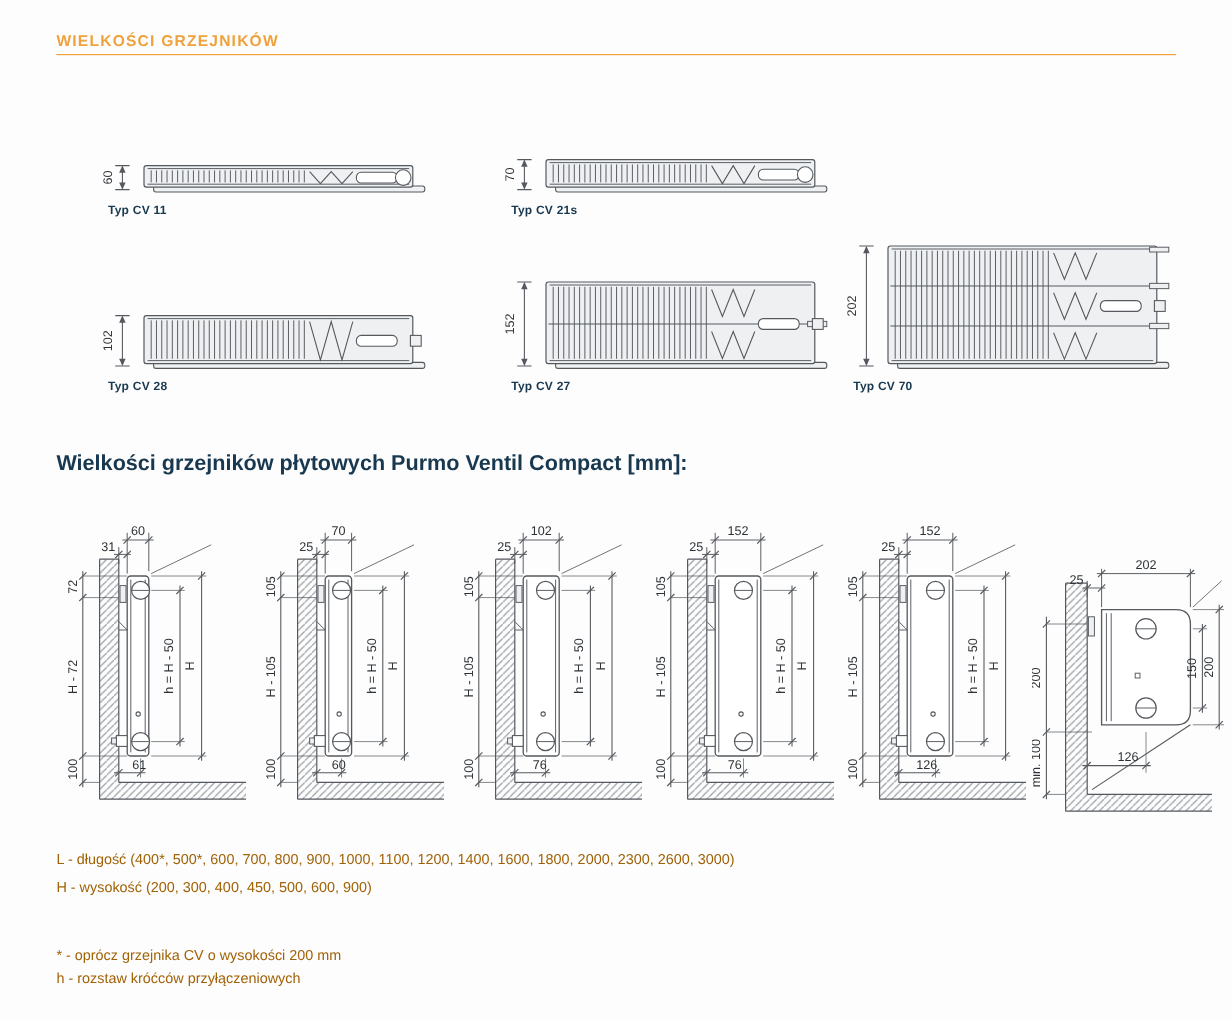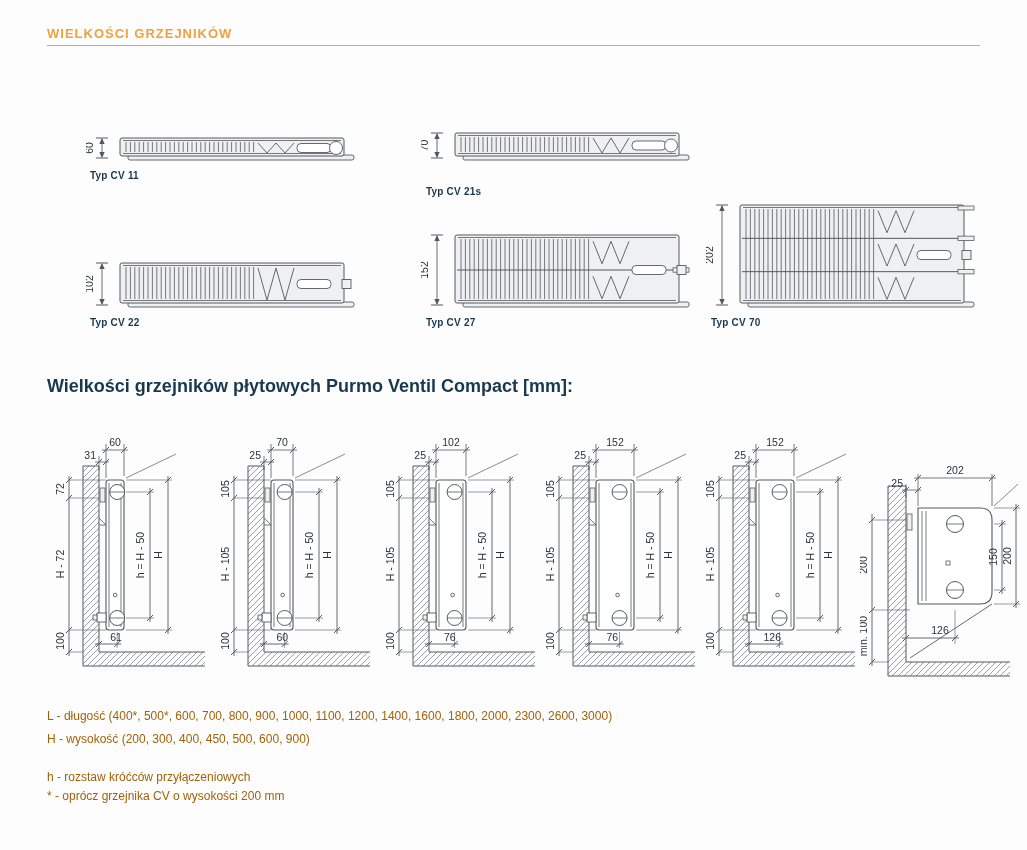--- a/index.html
+++ b/index.html
@@ -270,22 +270,22 @@
         <rect x="252" y="70.46666666666667" width="16" height="4.4" fill="#eef0f2" stroke="#55595e" stroke-width="0.8"></rect>
         <rect x="252" y="7" width="16" height="4" fill="#eef0f2" stroke="#55595e" stroke-width="0.8"></rect>
         <polyline points="172,11.7 181,33.7 190,11.7 199,33.7 208,11.7" fill="none" stroke="#55595e" stroke-width="0.9"></polyline>
         <polyline points="172,45 181,67 190,45 199,67 208,45" fill="none" stroke="#55595e" stroke-width="0.9"></polyline>
         <polyline points="172,78.3 181,100.3 190,78.3 199,100.3 208,78.3" fill="none" stroke="#55595e" stroke-width="0.9"></polyline>
         <rect x="211" y="51.5" width="34" height="9" rx="4" fill="#fff" stroke="#55595e" stroke-width="0.9"></rect>
         <rect x="256" y="51.5" width="9" height="9" fill="#eef0f2" stroke="#55595e" stroke-width="0.9"></rect>
       </svg></div>
 
   <div class="typ-label" style="left:90px;top:170px;">Typ CV 11</div>
-  <div class="typ-label" style="left:426px;top:186px;">Typ CV 21s</div>
-  <div class="typ-label" style="left:90px;top:317px;">Typ CV 22</div>
+  <div class="typ-label" style="left:426px;top:170px;">Typ CV 21s</div>
+  <div class="typ-label" style="left:90px;top:317px;">Typ CV 28</div>
   <div class="typ-label" style="left:426px;top:317px;">Typ CV 27</div>
   <div class="typ-label" style="left:711px;top:317px;">Typ CV 70</div>
 
   <div class="section-heading">Wielkości grzejników płytowych Purmo Ventil Compact [mm]:</div>
 
   <div class="diagram" id="sv0" style="left:53px;top:430px;"><svg width="160" height="250" viewBox="0 0 160 250">
         <defs>
           <pattern id="h0" width="6" height="6" patternUnits="userSpaceOnUse">
             <line x1="0" y1="6" x2="6" y2="0" stroke="#9aa0a5" stroke-width="1"></line>
           </pattern>
@@ -678,16 +678,16 @@
         <text transform="rotate(-90 151 94)" x="151" y="94" text-anchor="middle" font-size="10.5">200</text>
         <line x1="95" y1="148" x2="95" y2="182" stroke="#55595e" stroke-width="0.6"></line>
         <line x1="42" y1="176" x2="99" y2="176" stroke="#55595e" stroke-width="0.9"></line>
         <line x1="43" y1="179" x2="49" y2="173" stroke="#55595e" stroke-width="1"></line>
         <line x1="92" y1="179" x2="98" y2="173" stroke="#55595e" stroke-width="1"></line>
         <text x="80" y="172" text-anchor="middle" font-size="10.5">126</text>
       </svg></div>
 
   <div class="note-line" style="top:732px;">H - wysokość (200, 300, 400, 450, 500, 600, 900)</div>
   <div class="note-line" style="top:709px;">L - długość (400*, 500*, 600, 700, 800, 900, 1000, 1100, 1200, 1400, 1600, 1800, 2000, 2300, 2600, 3000)</div>
-  <div class="note-line" style="top:770px;text-align:right;">h - rozstaw króćców przyłączeniowych</div>
+  <div class="note-line" style="top:808px;text-align:right;">h - rozstaw króćców przyłączeniowych</div>
   <div class="note-line" style="top:789px;">* - oprócz grzejnika CV o wysokości 200 mm</div>
 
 </div>
 
 </body></html>

